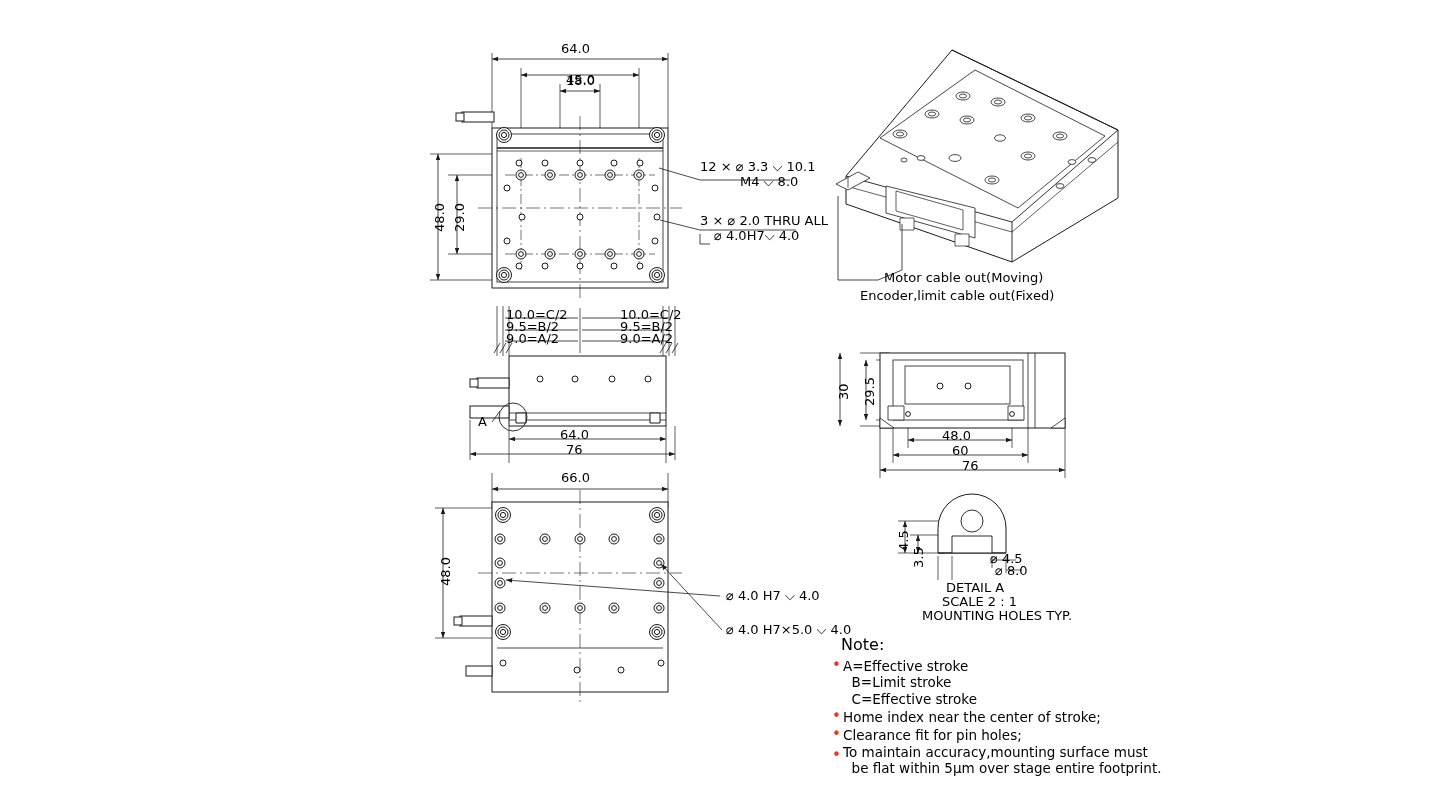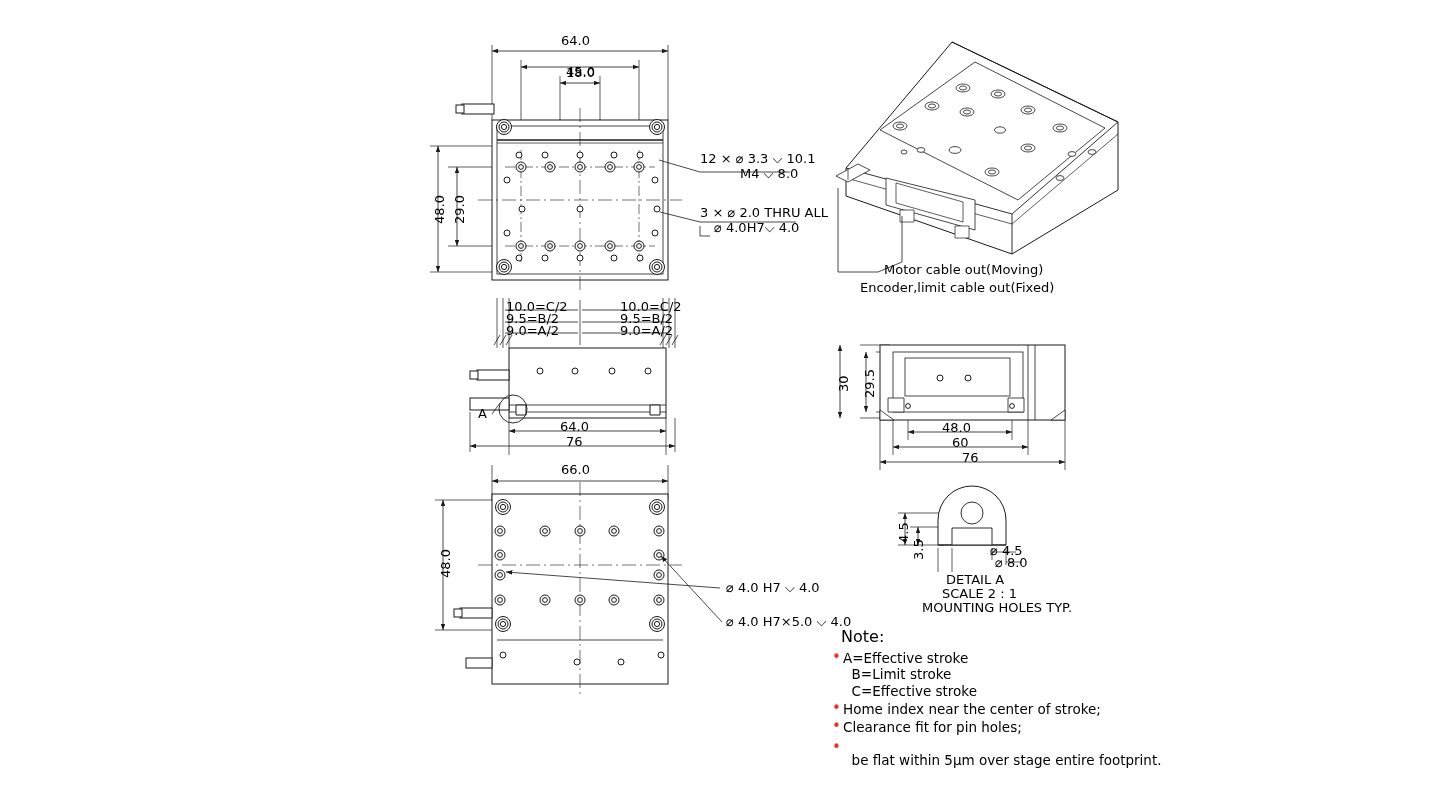--- a/index.html
+++ b/index.html
@@ -10,21 +10,21 @@
   body {
     width: 1438px;
     height: 812px;
     position: relative;
     font-family: "DejaVu Sans", sans-serif;
     color: #000;
     overflow: hidden;
   }
   .stage {
     position: absolute;
-    left: 0; top: 0;
+    left: 0; top: 8px;
     width: 1438px;
     height: 697px;
   }
   svg.draw {
     position: absolute;
     left: 0; top: 0;
     width: 1438px;
     height: 812px;
   }
   .lbl {
@@ -449,15 +449,16 @@
 <div class="note-line" style="left:843px; top:666px;">  B=Limit stroke</div>
 <div class="note-line" style="left:843px; top:683px;">  C=Effective stroke</div>
 
 <div class="note-bullet" style="left:832px; top:701px;">•</div>
 <div class="note-line" style="left:843px; top:701px;">Home index near the center of stroke;</div>
 
 <div class="note-bullet" style="left:832px; top:719px;">•</div>
 <div class="note-line" style="left:843px; top:719px;">Clearance fit for pin holes;</div>
 
 <div class="note-bullet" style="left:832px; top:740px;">•</div>
+<div class="note-line" style="left:843px; top:736px;">To maintain accuracy,mounting surface must</div>
 <div class="note-line" style="left:843px; top:752px;">  be flat within 5μm over stage entire footprint.</div>
 
 </div>
 
 </body></html>

